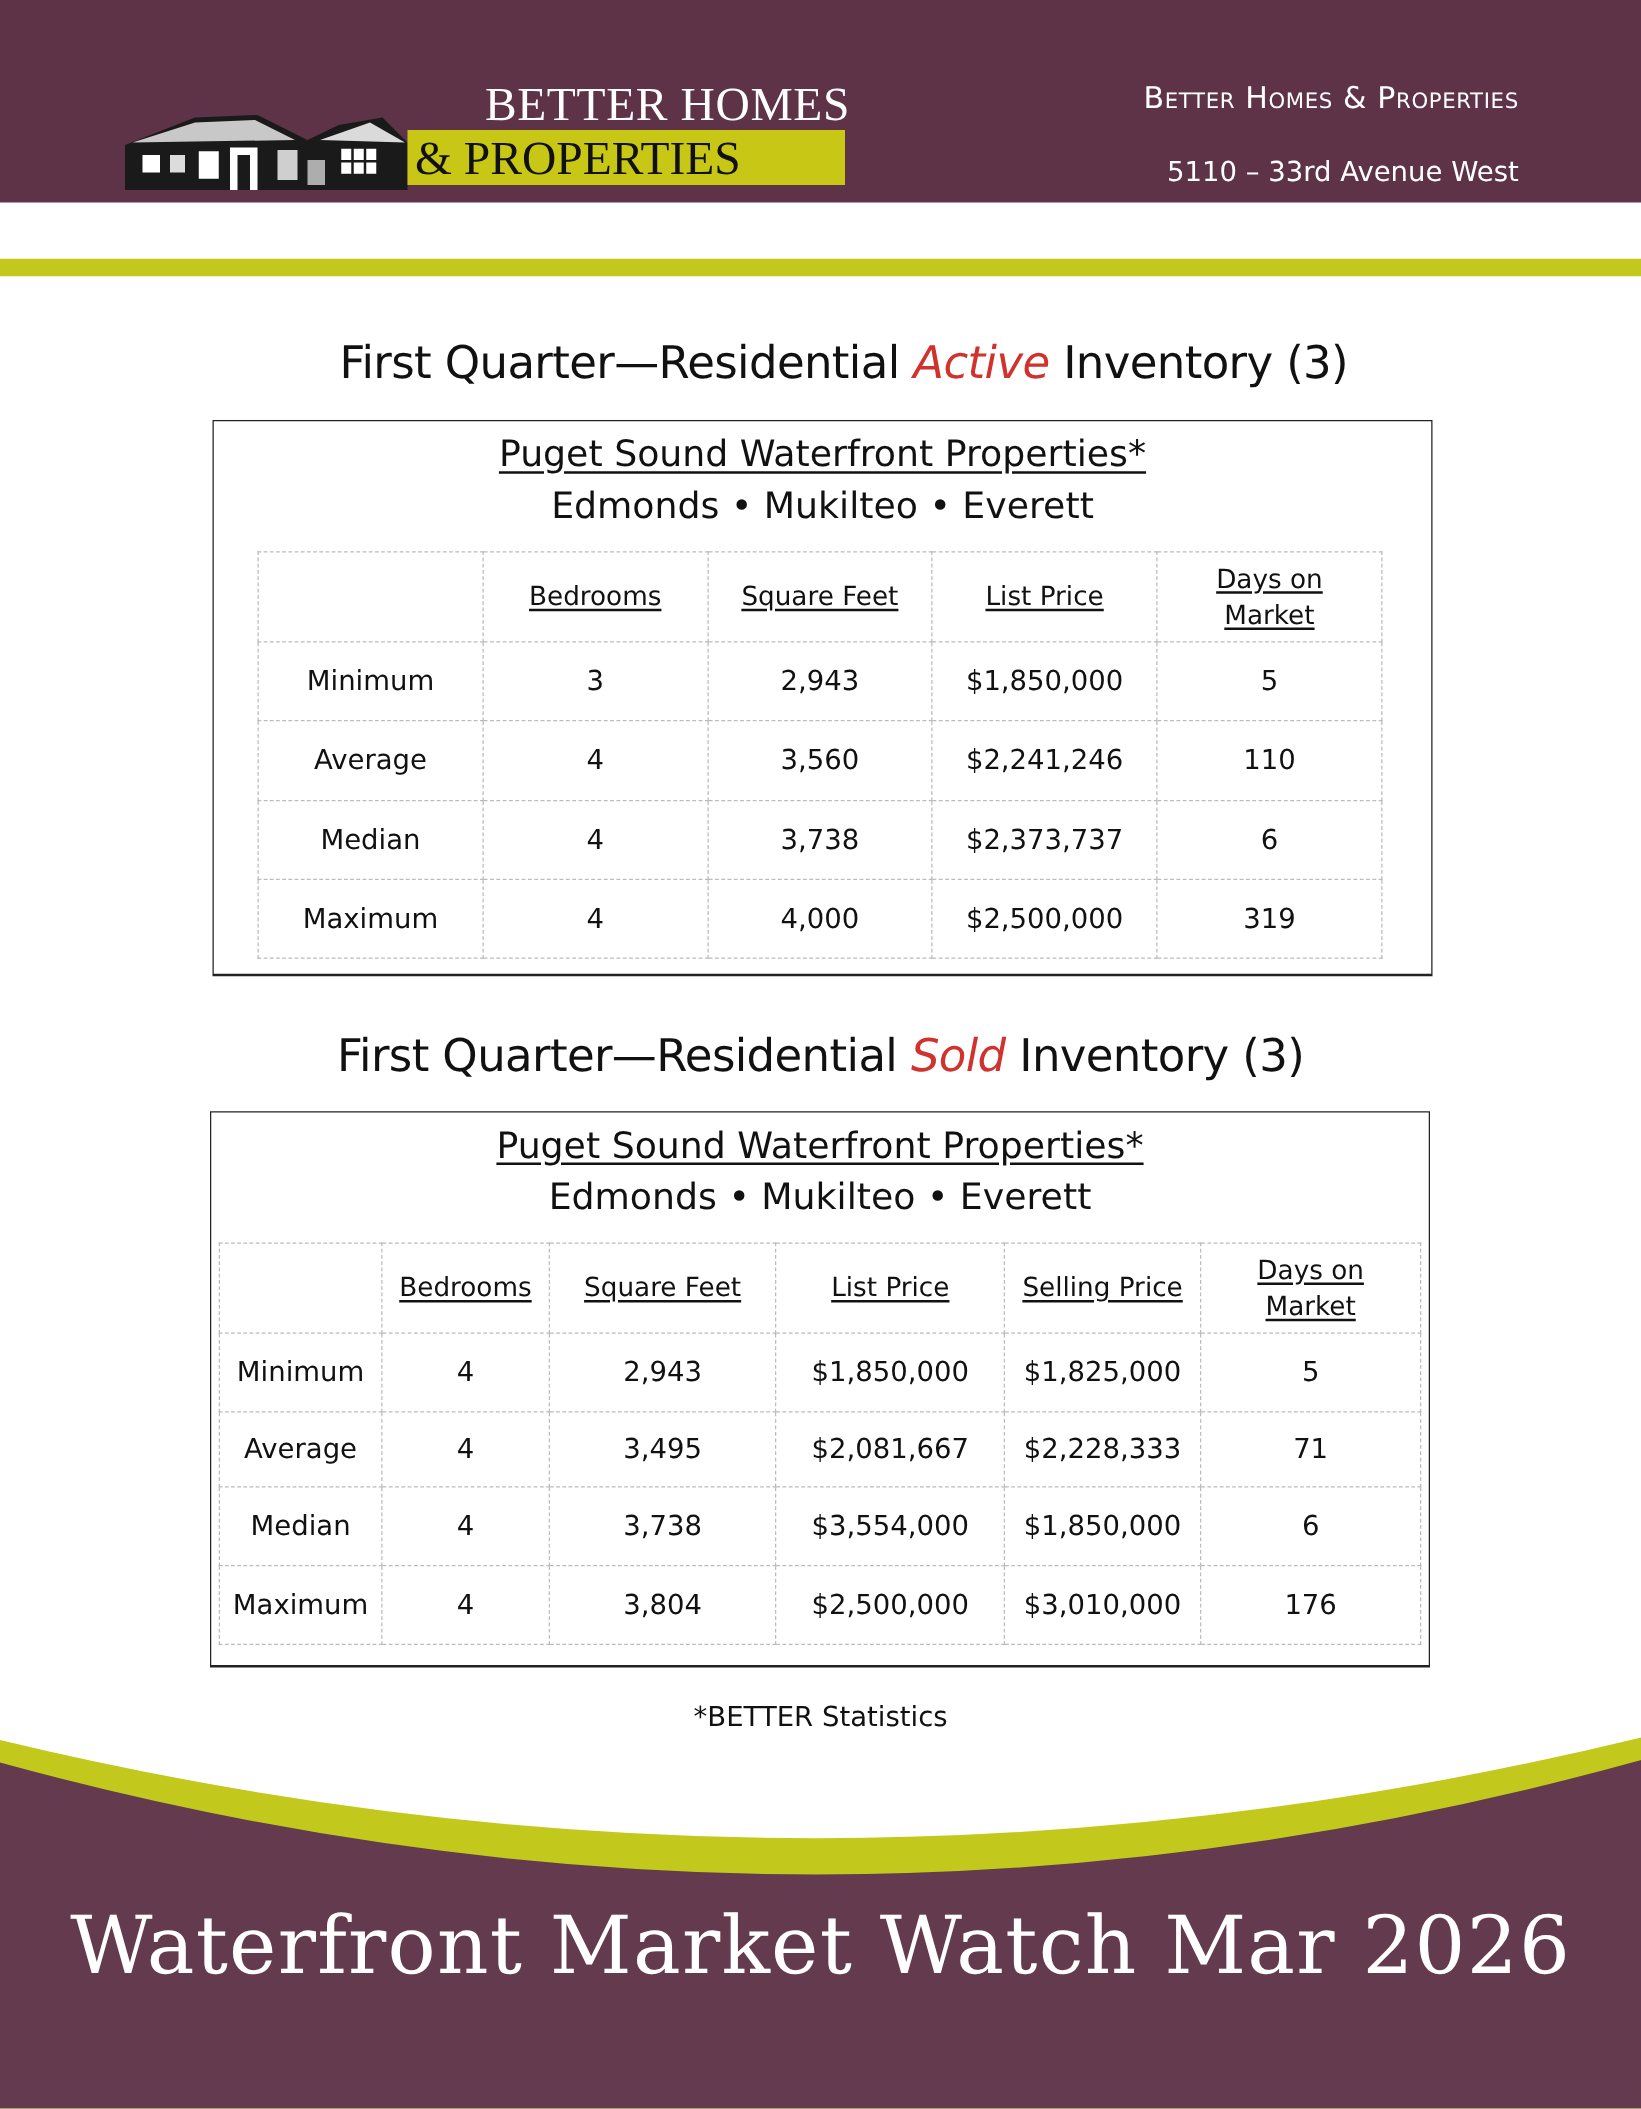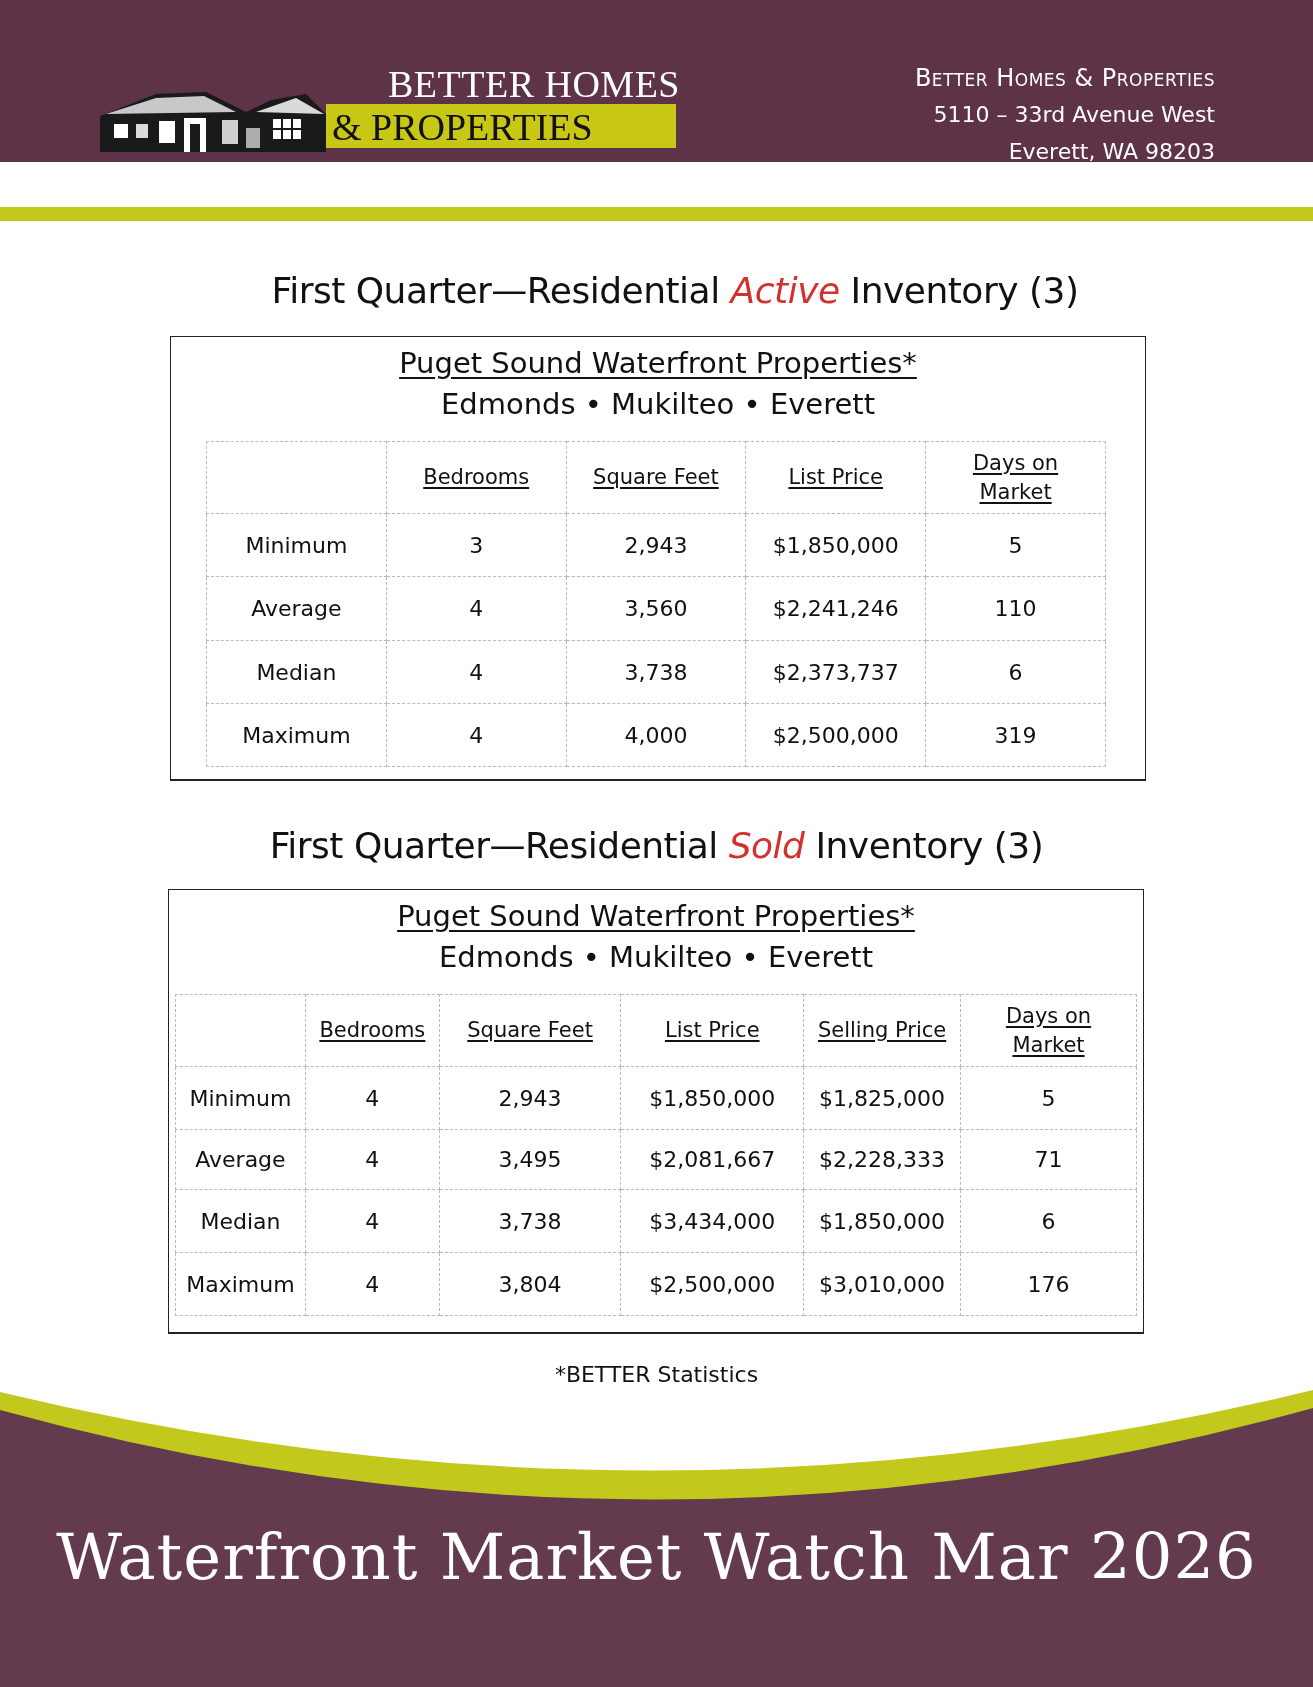--- a/index.html
+++ b/index.html
@@ -16,21 +16,21 @@
               font-family: "Liberation Serif", "DejaVu Serif", serif; color: #ffffff;
               font-size: 38px; letter-spacing: 0.5px; line-height: 40px; }
   .logo-bar { position: absolute; left: 230px; top: 40px; width: 350px; height: 44px; background: #c9c715; }
   .logo-bottom { position: absolute; left: 234px; top: 40px; width: 346px; text-align: left;
                  font-family: "Liberation Serif", "DejaVu Serif", serif; color: #111;
                  font-size: 38px; line-height: 46px; padding-left: 2px; }
 
   .address { position: absolute; right: 98px; top: 60px; text-align: right; color: #ffffff;
              font-family: "DejaVu Sans", sans-serif; }
   .address .firm { font-size: 24px; line-height: 36px; font-variant: small-caps; letter-spacing: 0.5px; }
-  .address .line { font-size: 22px; line-height: 37px; }
+  .address .line { font-size: 22px; line-height: 37px; margin-top: 24px; }
 
   
   .section-title { position: absolute; left: 0; width: 1313px; text-align: center;
                    font-family: "DejaVu Sans", sans-serif; font-size: 36px; color: #111; letter-spacing: -0.5px; }
   .section-title .accent { color: #d0322d; font-style: italic; }
 
   
   .box { position: absolute; border: 1px solid #222; border-bottom-width: 2px; background: #fff; }
   .box-heading { text-align: center; font-family: "DejaVu Sans", sans-serif; font-size: 29px; color: #111; }
   .box-heading .h1 { display: block; text-decoration: underline; text-underline-offset: 4px; line-height: 40px; margin-top: 6px; }
@@ -182,21 +182,21 @@
       <td>4</td>
       <td>3,495</td>
       <td>$2,081,667</td>
       <td>$2,228,333</td>
       <td>71</td>
     </tr>
     <tr style="height:63px;">
       <td>Median</td>
       <td>4</td>
       <td>3,738</td>
-      <td>$3,434,000</td>
+      <td>$3,554,000</td>
       <td>$1,850,000</td>
       <td>6</td>
     </tr>
     <tr style="height:63px;">
       <td>Maximum</td>
       <td>4</td>
       <td>3,804</td>
       <td>$2,500,000</td>
       <td>$3,010,000</td>
       <td>176</td>

